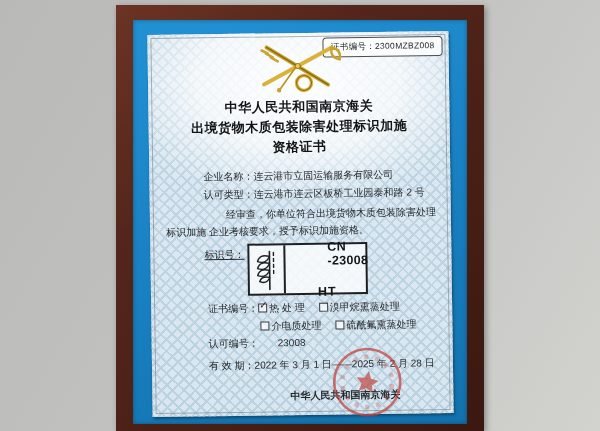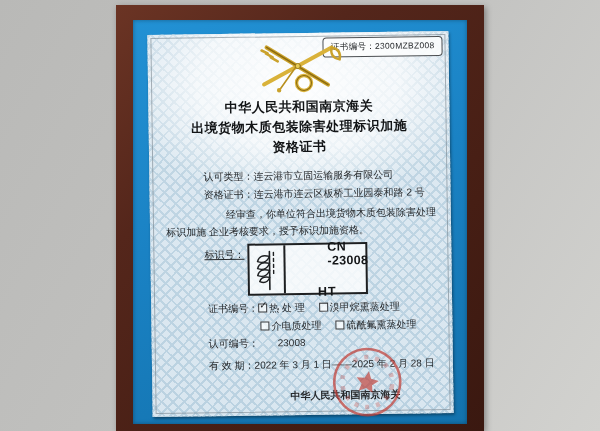--- a/index.html
+++ b/index.html
@@ -138,24 +138,24 @@
           </svg>
         </div>
 
         <div class="title-block">
           <div>中华人民共和国南京海关</div>
           <div>出境货物木质包装除害处理标识加施</div>
           <div>资格证书</div>
         </div>
 
         <div class="row" style="left:54px; top:136px;">
-          <span>认可类型：</span><span>连云港市立固运输服务有限公司</span>
+          <span>企业名称：</span><span>连云港市立固运输服务有限公司</span>
         </div>
         <div class="row" style="left:54px; top:154px;">
-          <span>资格证书：</span><span>连云港市连云区板桥工业园泰和路 2 号</span>
+          <span>认可类型：</span><span>连云港市连云区板桥工业园泰和路 2 号</span>
         </div>
 
         <div class="para">
           <span>经审查，你单位符合出境货物木质包装除害处理标识加施</span>
           <span>企业考核要求，授予标识加施资格。</span>
         </div>
 
         <div class="row" style="left:54px; top:214px;text-decoration:underline;">标识号：</div>
 
         <div class="mark-box">

